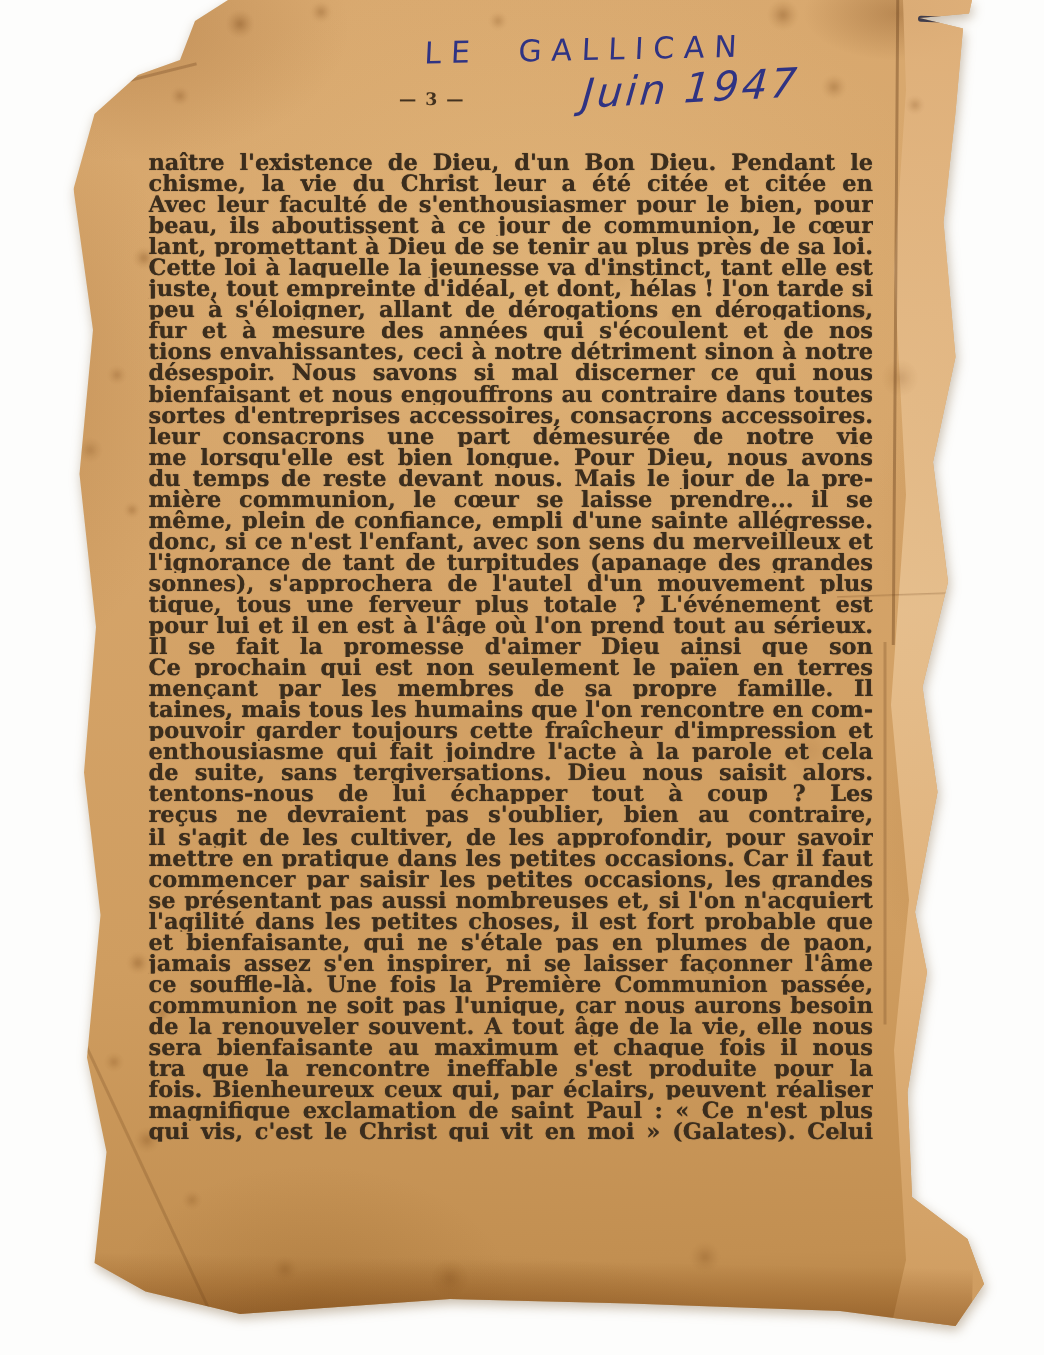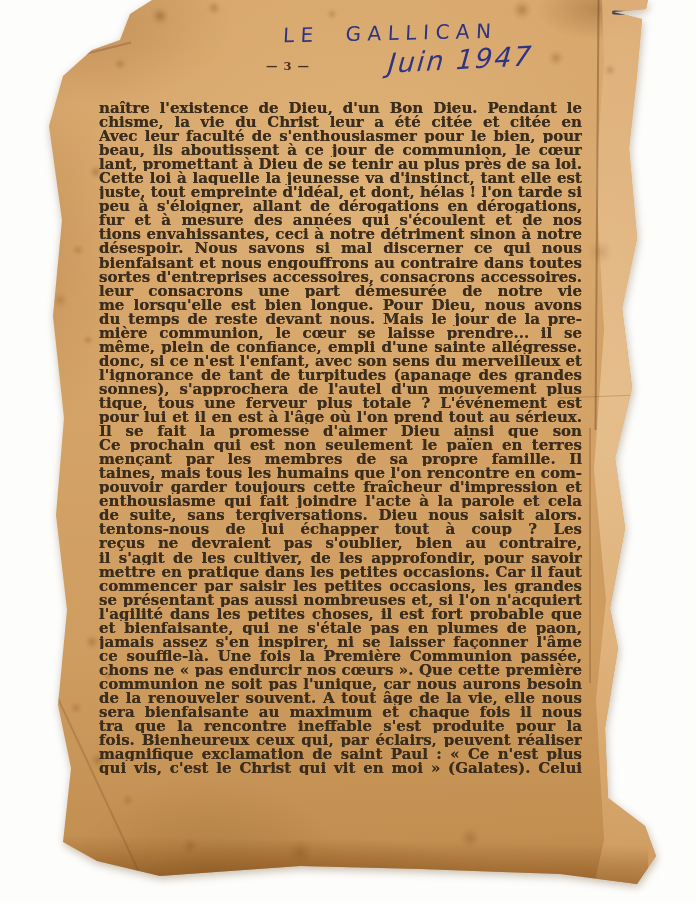--- a/index.html
+++ b/index.html
@@ -166,21 +166,20 @@
         <div class="tline">tentons-nous de lui échapper tout à coup ? Les enseignements</div>
         <div class="tline">reçus ne devraient pas s'oublier, bien au contraire, comme</div>
         <div class="tline">il s'agit de les cultiver, de les approfondir, pour savoir les</div>
         <div class="tline">mettre en pratique dans les petites occasions. Car il faut</div>
         <div class="tline">commencer par saisir les petites occasions, les grandes ne</div>
         <div class="tline">se présentant pas aussi nombreuses et, si l'on n'acquiert de</div>
         <div class="tline">l'agilité dans les petites choses, il est fort probable que les</div>
         <div class="tline">et bienfaisante, qui ne s'étale pas en plumes de paon, c'est</div>
         <div class="tline">jamais assez s'en inspirer, ni se laisser façonner l'âme par</div>
         <div class="tline">ce souffle-là. Une fois la Première Communion passée, sa-</div>
-        <div class="tline">chons ne « pas endurcir nos cœurs ». Que cette première</div>
         <div class="tline">communion ne soit pas l'unique, car nous aurons besoin</div>
         <div class="tline">de la renouveler souvent. A tout âge de la vie, elle nous</div>
         <div class="tline">sera bienfaisante au maximum et chaque fois il nous paraî-</div>
         <div class="tline">tra que la rencontre ineffable s'est produite pour la première</div>
         <div class="tline">fois. Bienheureux ceux qui, par éclairs, peuvent réaliser la</div>
         <div class="tline">magnifique exclamation de saint Paul : « Ce n'est plus moi</div>
         <div class="tline">qui vis, c'est le Christ qui vit en moi » (Galates). Celui qui</div>
       </div>
   </div>
 </div>

